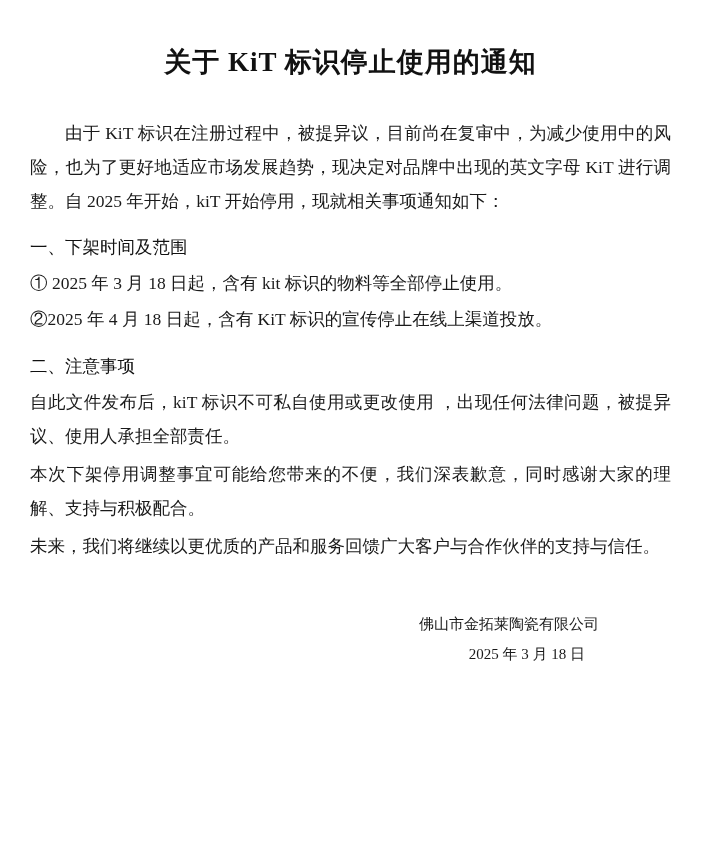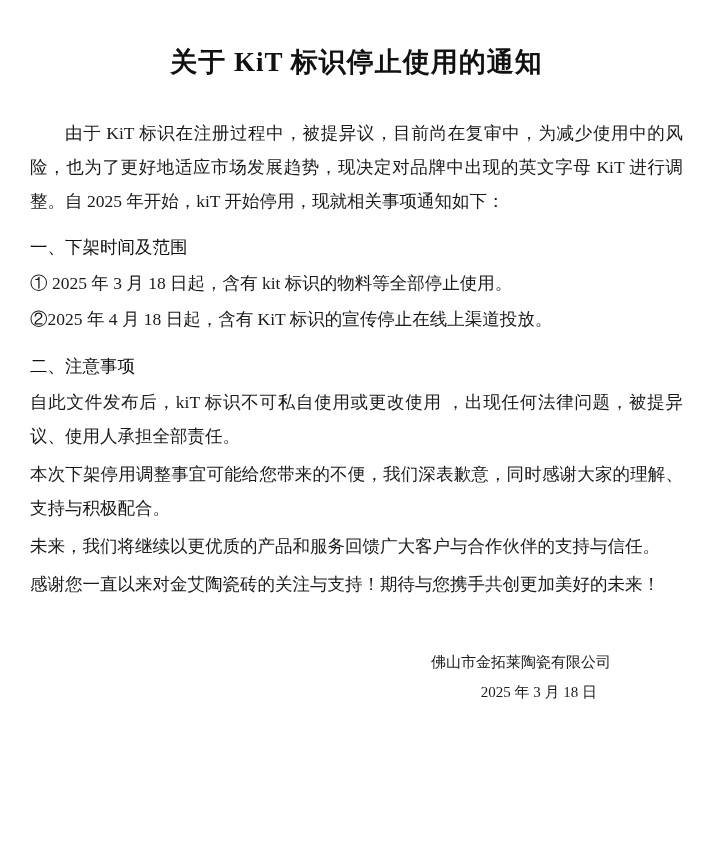--- a/index.html
+++ b/index.html
@@ -11,21 +11,21 @@
     width: 713px;
     height: 868px;
     font-family: "Liberation Serif", "DejaVu Serif", serif;
     color: #1a1a1a;
     overflow: hidden;
   }
   .page {
     width: 713px;
     height: 611px;
     box-sizing: border-box;
-    padding: 34px 30px 0 30px;
+    padding: 34px 42px 0 30px;
     position: relative;
   }
   .doc-title {
     text-align: center;
     font-size: 27px;
     font-weight: bold;
     letter-spacing: 1px;
     margin: 10px 0 0 0;
     padding: 0;
     line-height: 1.4;
@@ -85,21 +85,20 @@
     <p class="para indent">由于 KiT 标识在注册过程中，被提异议，目前尚在复审中，为减少使用中的风险，也为了更好地适应市场发展趋势，现决定对品牌中出现的英文字母 KiT 进行调整。自 2025 年开始，kiT 开始停用，现就相关事项通知如下：</p>
 
     <p class="section-head">一、下架时间及范围</p>
     <p class="item">① 2025 年 3 月 18 日起，含有 kit 标识的物料等全部停止使用。</p>
     <p class="item">②2025 年 4 月 18 日起，含有 KiT 标识的宣传停止在线上渠道投放。</p>
 
     <p class="section-head">二、注意事项</p>
     <p class="para">自此文件发布后，kiT 标识不可私自使用或更改使用 ，出现任何法律问题，被提异议、使用人承担全部责任。</p>
     <p class="para">本次下架停用调整事宜可能给您带来的不便，我们深表歉意，同时感谢大家的理解、支持与积极配合。</p>
     <p class="para">未来，我们将继续以更优质的产品和服务回馈广大客户与合作伙伴的支持与信任。</p>
-    <p class="para">感谢您一直以来对金艾陶瓷砖的关注与支持！期待与您携手共创更加美好的未来！</p>
 
   </div>
 
   <div class="signature">
     <p>佛山市金拓莱陶瓷有限公司</p>
     <p class="sig-date">2025 年 3 月 18 日</p>
   </div>
 
 </div>
 

